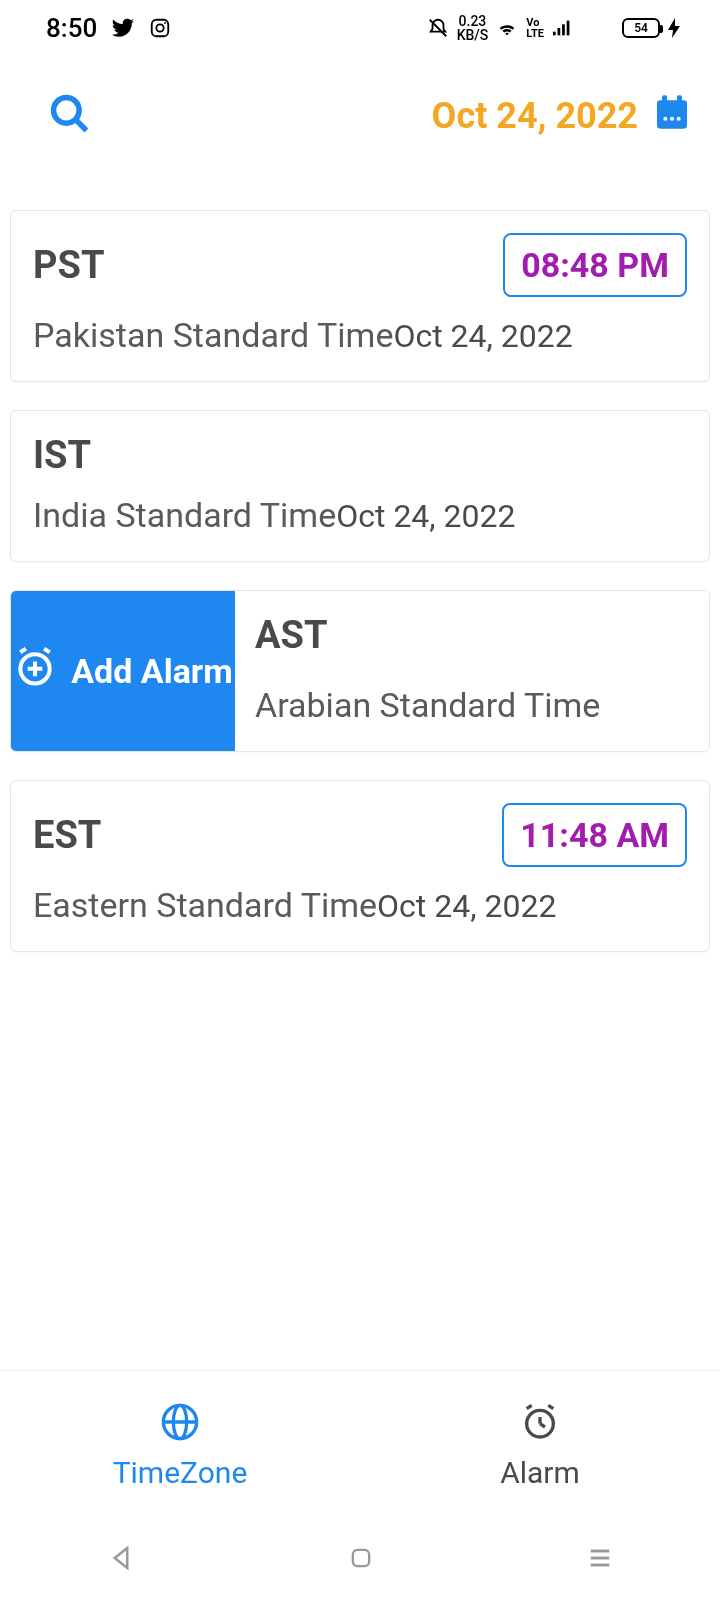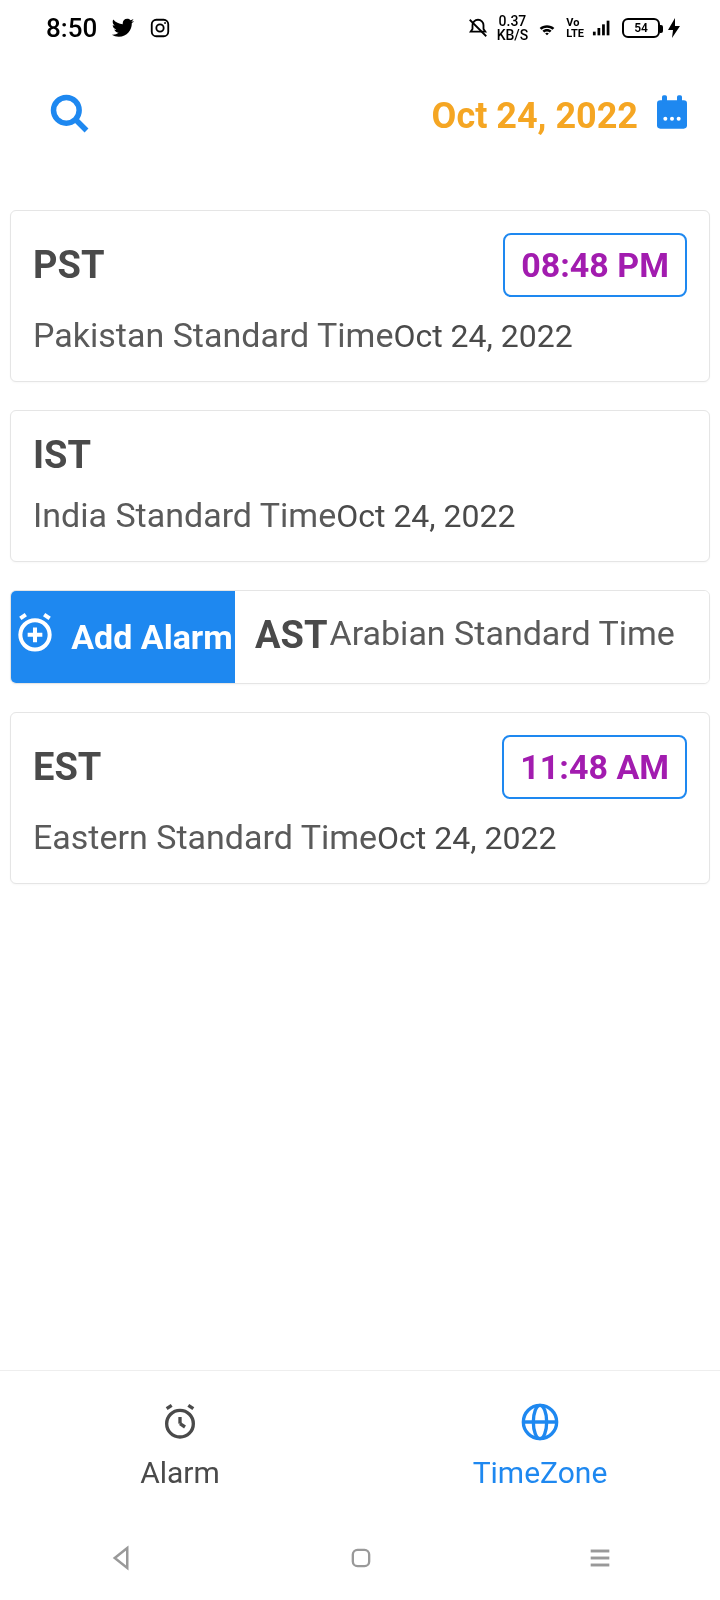--- a/index.html
+++ b/index.html
@@ -5,21 +5,21 @@
   * { box-sizing: border-box; margin: 0; padding: 0; }
   html, body { width: 720px; height: 1600px; font-family: -apple-system, Roboto, Arial, sans-serif; background: #ffffff; overflow: hidden; }
   body { display: flex; flex-direction: column; }
 
   
   .status-bar { height: 56px; padding: 0 40px 0 46px; display: flex; align-items: center; justify-content: space-between; font-size: 26px; font-weight: 500; color: #000; }
   .status-left { display: flex; align-items: center; gap: 14px; justify-content: flex-end; }
   .status-right { display: flex; align-items: center; gap: 8px; font-size: 16px; }
   .status-right svg, .status-left svg { display: block; }
   .kbs { font-size: 14px; line-height: 1; text-align: center; }
-  .batt { border: 2px solid #000; border-radius: 6px; width: 38px; height: 20px; position: relative; display:flex; align-items:center; justify-content:center; font-size:12px; font-weight:600;}
+  .batt { border: 2px solid #000; border-radius: 6px; width: 38px; height: 20px; position: relative; display:flex; align-items:center; justify-content:center; font-size:12px; font-weight:600;margin-left:40px;}
   .batt::after { content:""; position:absolute; right:-5px; top:5px; width:3px; height:8px; background:#000; border-radius:0 2px 2px 0;}
 
   
   .header { height: 120px; display: flex; align-items: center; justify-content: space-between; padding: 0 28px 0 48px; }
   .header .date { font-size: 36px; font-weight: 700; color: #f5a623; display:flex; align-items:center; gap:14px;}
   .search-btn { color:#1e88f0; }
   .cal-btn { color:#1e88f0; }
 
   
   .list { flex: 1; padding: 16px 10px; display:flex; flex-direction:column; gap:28px; margin-top:18px;}
@@ -27,21 +27,21 @@
   .card-row1 { display:flex; align-items:center; justify-content:space-between; }
   .card-row2 { display:flex; align-items:flex-end; justify-content:flex-start; }
   .abbr { font-size:38px; font-weight:700; color:#4a4a4a; }
   .timebox { border:2px solid #1e88f0; border-radius:8px; padding:10px 16px; font-size:34px; font-weight:700; color:#a21caf; }
   .fullname { font-size:34px; color:#5a5a5a; }
   .carddate { font-size:32px; color:#4a4a4a; }
 
   
   .swiped-wrap { display:flex; border:1px solid #e5e5e5; border-radius:6px; overflow:hidden; box-shadow: 0 1px 2px rgba(0,0,0,0.03);}
   .add-alarm { background:#1e88f0; color:#fff; width:224px; display:flex; align-items:center; justify-content:center; gap:14px; font-size:34px; font-weight:700; }
-  .ast-body { flex:1; padding:22px 22px 26px 20px; display:flex; flex-direction:row; gap:2px; background:#fff;}
+  .ast-body { flex:1; padding:22px 22px 26px 20px; display:flex; flex-direction:column; gap:28px; background:#fff;}
   .ast-body .abbr { font-size:38px; }
   .ast-body .fullname { font-size:34px; }
 
   
   .tabs { height:150px; border-top:1px solid #eee; display:flex; }
   .tab { flex:1; display:flex; flex-direction:column; align-items:center; justify-content:center; gap:6px; font-size:30px; }
   .tab.active { color:#1e88f0; }
   .tab.inactive { color:#4a4a4a; }
 
   
@@ -68,21 +68,21 @@
     </span>
   </div>
   <div class="status-right">
     <span>
       <svg width="22" height="22" viewBox="0 0 24 24" fill="none" stroke="#000" stroke-width="2">
           <path d="M12 3a6 6 0 0 0-6 6v4l-2 3h16l-2-3V9a6 6 0 0 0-6-6z"></path>
           <line x1="3" y1="3" x2="21" y2="21"></line>
         </svg>
     </span>
     <span class="kbs">
-      <div>0.37</div>
+      <div>0.23</div>
       <div>KB/S</div>
     </span>
     <span>
       <svg width="22" height="22" viewBox="0 0 24 24" fill="#000">
           <path d="M12 20l-2-2c1-1 3-1 4 0l-2 2zm-5-5c2.5-2.5 7.5-2.5 10 0l-2 2c-1.5-1.5-4.5-1.5-6 0l-2-2zm-3-3c4-4 12-4 16 0l-2 2c-3-3-9-3-12 0l-2-2z"></path>
         </svg>
     </span>
     <span style="font-size:11px; font-weight:700; line-height:1;">Vo<br>LTE</span>
     <span>
       <svg width="22" height="20" viewBox="0 0 24 20" fill="#000">
@@ -174,42 +174,42 @@
     </div>
     <div class="card-row2">
       <span class="fullname">Eastern Standard Time</span>
       <span class="carddate">Oct 24, 2022</span>
     </div>
   </div>
 
 </div>
 
 <div class="tabs">
+  <div class="tab active">
+    <span>
+      <svg width="40" height="40" viewBox="0 0 24 24" fill="none" stroke="#1e88f0" stroke-width="2">
+          <circle cx="12" cy="12" r="10"></circle>
+          <ellipse cx="12" cy="12" rx="4" ry="10"></ellipse>
+          <line x1="2" y1="12" x2="22" y2="12"></line>
+        </svg>
+    </span>
+    <span>TimeZone</span>
+  </div>
   <div class="tab inactive">
     <span>
       <svg width="40" height="40" viewBox="0 0 24 24" fill="none" stroke="#4a4a4a" stroke-width="2">
           <circle cx="12" cy="13" r="8"></circle>
           <line x1="12" y1="9" x2="12" y2="13"></line>
           <line x1="12" y1="13" x2="15" y2="15"></line>
           <line x1="4" y1="4" x2="7" y2="2"></line>
           <line x1="20" y1="4" x2="17" y2="2"></line>
         </svg>
     </span>
     <span>Alarm</span>
   </div>
-  <div class="tab active">
-    <span>
-      <svg width="40" height="40" viewBox="0 0 24 24" fill="none" stroke="#1e88f0" stroke-width="2">
-          <circle cx="12" cy="12" r="10"></circle>
-          <ellipse cx="12" cy="12" rx="4" ry="10"></ellipse>
-          <line x1="2" y1="12" x2="22" y2="12"></line>
-        </svg>
-    </span>
-    <span>TimeZone</span>
-  </div>
 </div>
 
 <div class="navbar">
   <span class="navbtn">
     <svg width="30" height="30" viewBox="0 0 24 24" fill="none" stroke="#999" stroke-width="2">
         <path d="M17 4 L7 12 L17 20 Z" fill="none"></path>
       </svg>
   </span>
   <span class="navbtn">
     <svg width="28" height="28" viewBox="0 0 24 24" fill="none" stroke="#999" stroke-width="2">

